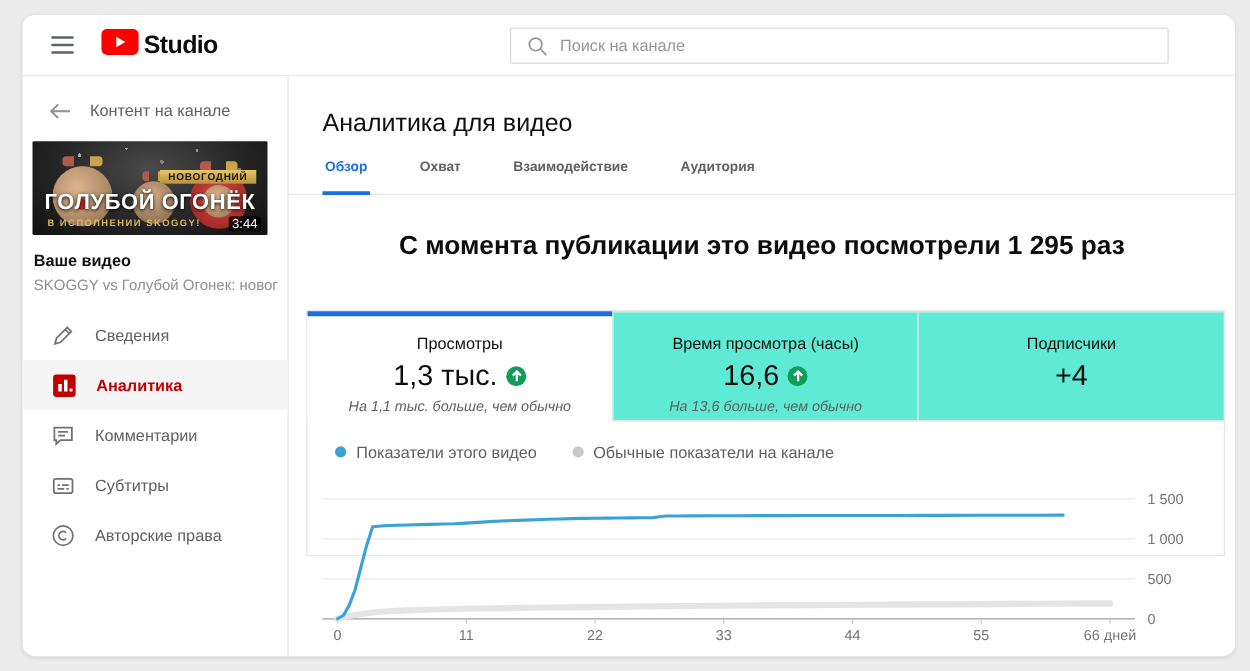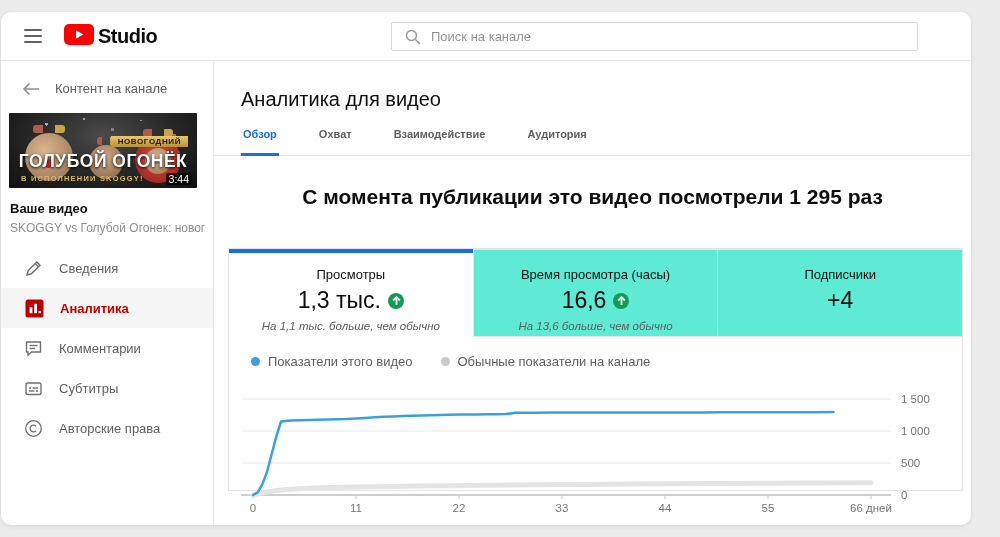--- a/index.html
+++ b/index.html
@@ -1,19 +1,19 @@
 <!DOCTYPE html>
 <html><head>
 <meta charset="utf-8">
 <style>
   * { margin:0; padding:0; box-sizing:border-box; }
   html,body { width:1000px; height:537px; overflow:hidden;
     font-family:"Liberation Sans", sans-serif; background:#ececec; }
 
-  .window { position:absolute; left:1px; top:12px; width:970px; height:513px;
+  .window { position:absolute; left:18px; top:12px; width:970px; height:513px;
     background:#fff; border-radius:10px; box-shadow:0 1px 4px rgba(0,0,0,.10); overflow:hidden; }
 
   
   .topbar { height:49px; border-bottom:1px solid #e8e8e8; display:flex; align-items:center; position:relative; }
   .hamburger { margin-left:19px; display:flex; flex-direction:column; gap:4px; cursor:pointer; padding:4px; }
   .hamburger span { width:18px; height:2px; background:#5f6368; border-radius:1px; }
   .brand { display:flex; align-items:center; gap:4px; margin-left:18px; cursor:pointer; }
   .brand-text { font-size:20px; font-weight:700; color:#0c0c0c; letter-spacing:-0.5px; }
   .searchbox { position:absolute; left:390px; top:10px; width:527px; height:29px;
     border:1px solid #d9d9d9; border-radius:2px; display:flex; align-items:center; background:#fff; }
@@ -64,21 +64,21 @@
   .menu-item.active { background:#f5f5f5; color:#c00000; font-weight:700;padding-left:24px; }
 
   
   .page-title { margin:27px 0 0 27px; font-size:20px; font-weight:500; color:#0f0f0f; }
   .tabs { margin-top:17px; padding-left:27px; display:flex; gap:38px; border-bottom:1px solid #e7e7e7; }
   .tab { font-size:11px; font-weight:700; color:#606060; padding:0 2px 13px; cursor:pointer;
     border-bottom:3px solid transparent; margin-bottom:-1px; }
   .tab.active { color:#1a6fe0; border-bottom-color:#1a6fe0; }
   .headline { margin-top:29px; text-align:center; font-size:21px; font-weight:700; color:#0d0d0d; }
 
-  .widget { margin:39px 0 0 14px; width:735px; height:243px; border:1px solid #e5e5e5; background:#fff; }
+  .widget { margin:39px 0 0 14px; width:735px; height:197px; border:1px solid #e5e5e5; background:#fff; }
   .metric-row { display:flex; height:88px; }
   .metric-card { flex:1; text-align:center; background:#5eead4; border-top:1px solid #e5e5e5;
     border-bottom:1px solid #e5e5e5; padding-top:17px; cursor:pointer; }
   .metric-card + .metric-card { border-left:1px solid #e5e5e5; }
   .metric-card.active { background:#fff; border-top:4px solid #1a6fe0; border-bottom:none; padding-top:14px; }
   .metric-label { font-size:13px; color:#0f0f0f; }
   .metric-value { margin-top:5px; font-size:23px; color:#0d0d0d; display:flex; align-items:center; justify-content:center; gap:7px; }
   .trend { width:16px; height:16px; border-radius:50%; background:#0f9d58; display:inline-flex; align-items:center; justify-content:center; }
   .metric-note { margin-top:6px; font-size:11.5px; font-style:italic; color:#606060; }
 

